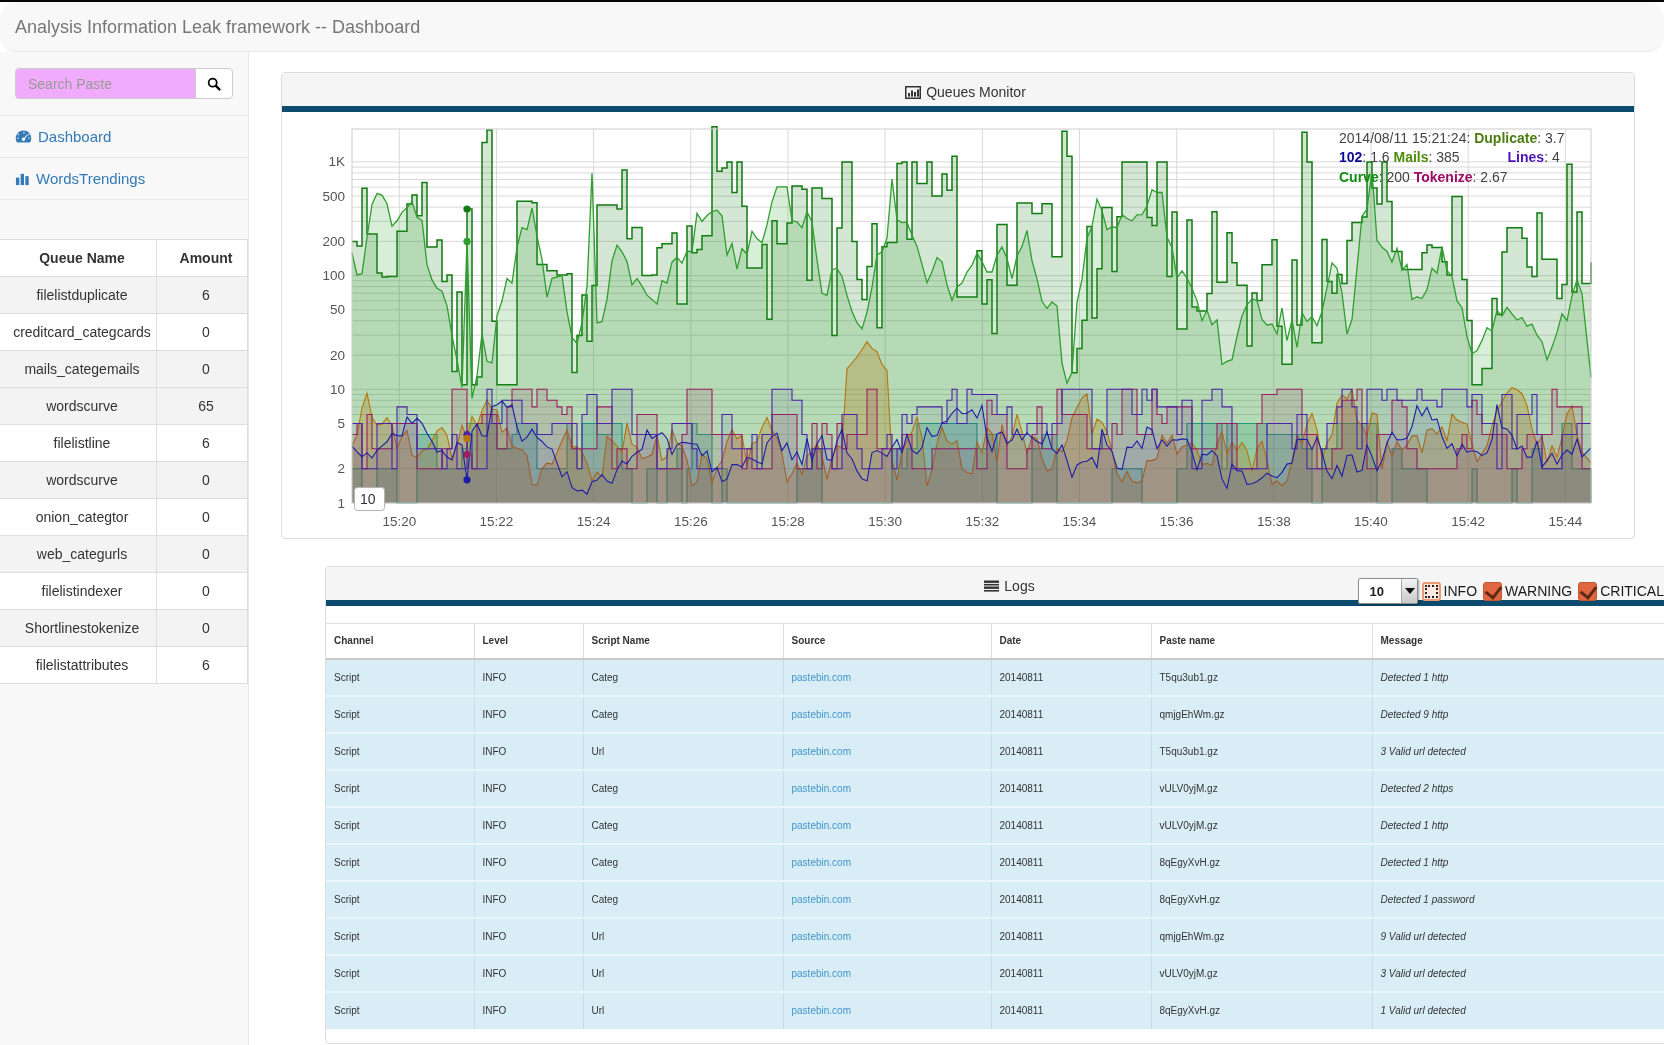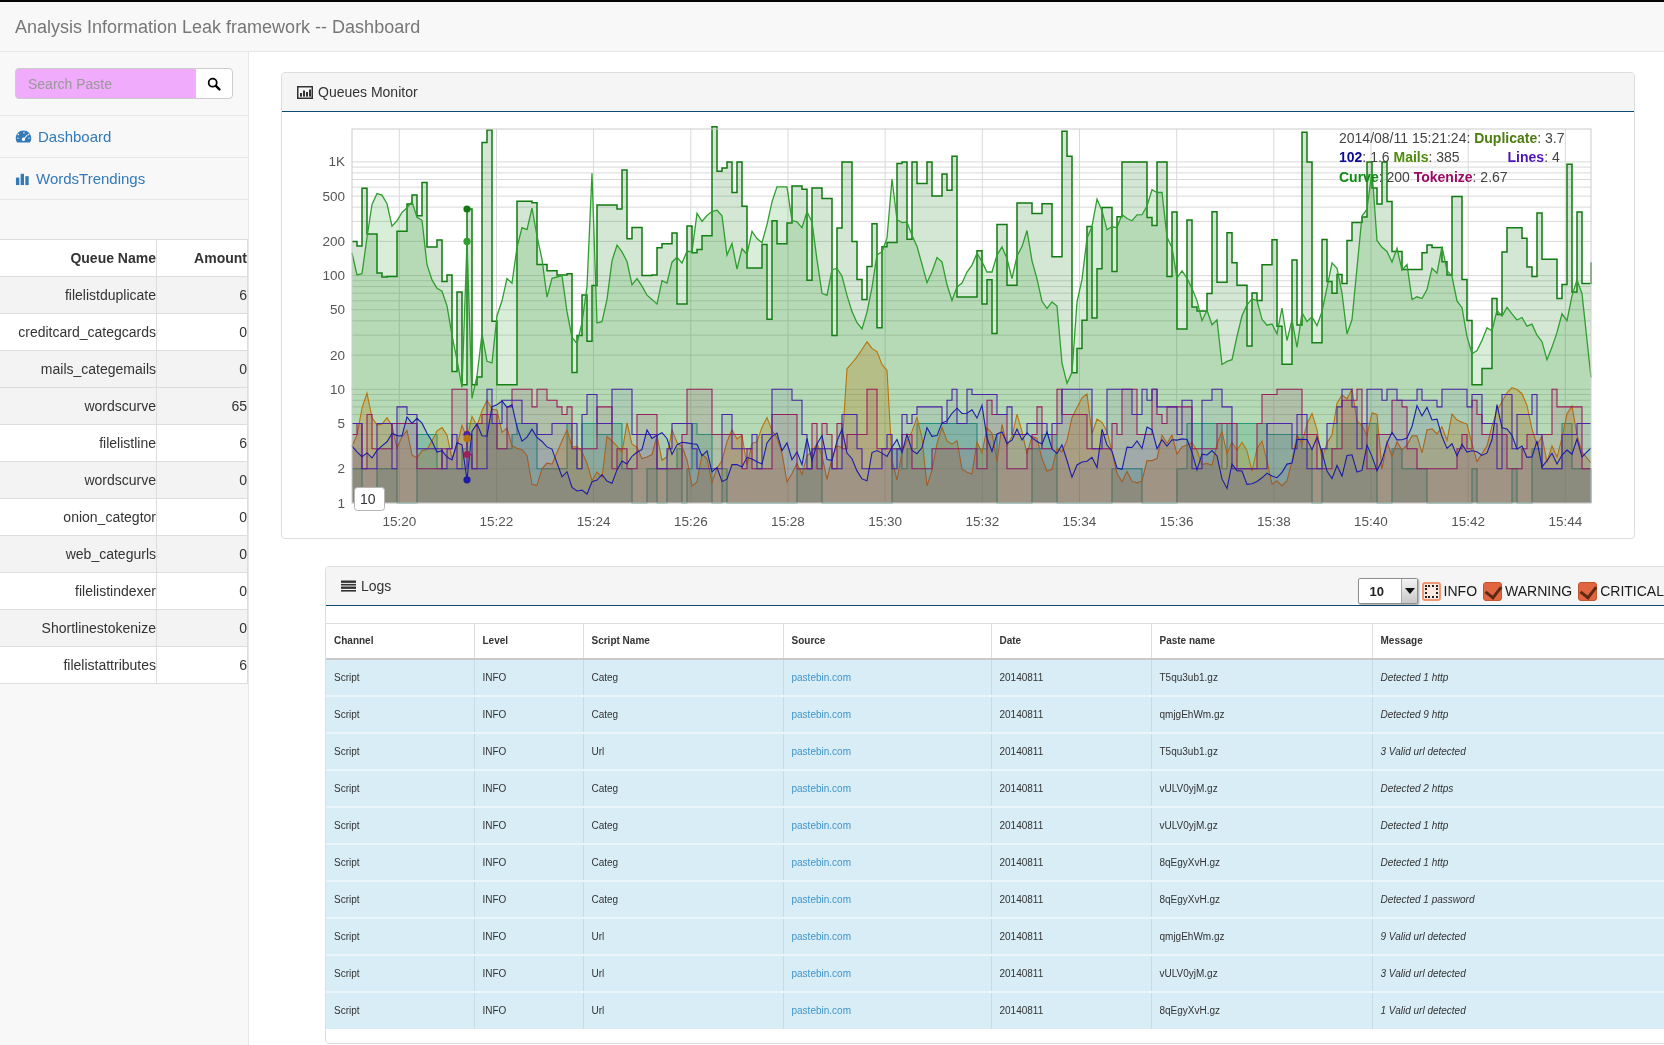--- a/index.html
+++ b/index.html
@@ -1,46 +1,46 @@
 <!DOCTYPE html>
 <html><head>
 <meta charset="utf-8">
 <style>
 * { margin:0; padding:0; box-sizing:border-box; }
 html,body { width:1664px; height:1045px; overflow:hidden; background:#fff;
   font-family:"Liberation Sans", sans-serif; font-size:14px; color:#333; }
 .topline { position:absolute; left:0; top:0; width:1664px; height:2px; background:#060606; }
 .navbar { position:absolute; left:0; top:2px; width:1664px; height:50px; background:#f8f8f8;
-  border-bottom:1px solid #e7e7e7; }
+  border-bottom:1px solid #e7e7e7;border-radius:17px; }
 .navbar .brand { position:absolute; left:15px; top:0; line-height:50px; font-size:18px; color:#777; }
 .sidebar { position:absolute; left:0; top:52px; width:249px; height:993px; background:#f8f8f8;
   border-right:1px solid #e7e7e7; }
 .searchwrap { position:absolute; left:15px; top:16px; width:218px; height:31px; }
 .searchwrap input { position:absolute; left:0; top:0; width:181px; height:31px;
   border:1px solid #ccc; border-radius:4px 0 0 4px; padding:0 12px; font-size:14px;
   font-family:"Liberation Sans", sans-serif; color:#555; background:#f0abfc; outline:none; }
 .searchwrap input::placeholder { color:#999; opacity:1; }
 .searchwrap .btn { position:absolute; right:0; top:0; width:38px; height:31px; background:#fff;
   border:1px solid #ccc; border-radius:0 4px 4px 0; text-align:center; padding-top:8px; }
 .navlist { position:absolute; left:0; top:63px; width:248px; }
 .navrow { height:42px; border-top:1px solid #e7e7e7; line-height:41px; padding-left:15px;
   color:#337ab7; font-size:15px; }
 .navrow svg { vertical-align:-2px; margin-right:6px; }
 .navrow.empty { height:40px; }
 .qtable { position:absolute; left:0; top:187px; width:248px; border-collapse:collapse; font-size:14px; }
 .qtable th, .qtable td { border:1px solid #ddd; border-left:none; height:37px; padding:0 0 0 8px;
-  text-align:right; font-weight:normal; color:#333; }
+  text-align:center; font-weight:normal; color:#333; }
 .qtable th { font-weight:bold; background:#fff; }
 .qtable td { background:#fff; }
 .qtable tr.odd td { background:#f3f3f3; }
 .qtable .c2 { width:91px; }
 .main { position:absolute; left:249px; top:52px; width:1415px; height:993px; background:#fff; }
 .panel { position:absolute; background:#fff; border:1px solid #ddd; border-radius:4px; }
-.panel .phead { height:39px; background:#f5f5f5; border-bottom:1px solid #0c4a6e;
-  border-radius:3px 3px 0 0; line-height:39px; padding-left:15px; color:#333; font-size:14px; }
+.panel .phead { height:39px; background:#f5f5f5; border-bottom:6px solid #0c4a6e;
+  border-radius:3px 3px 0 0; line-height:39px; padding-left:15px; color:#333; font-size:14px;text-align:center; }
 .phead svg { vertical-align:-2px; margin-right:5px; }
 #panel1 { left:32px; top:20px; width:1354px; height:467px; }
 #panel2 { left:32px; top:514px; width:1354px; height:478px;margin-left:44px; }
 #chartbox { position:absolute; left:0px; top:40px; width:1352px; height:426px; }
 #legend { position:absolute; left:1057px; top:56px; width:290px; font-size:14px; color:#434343;
   line-height:19.4px; }
 #legend b { font-weight:bold; }
 .lg-dup { color:#4d7c0f; } .lg-102 { color:#0b0b94; } .lg-mails { color:#4e8b0b; }
 .lg-lines { color:#4a12b8;margin-left:44px; } .lg-curve { color:#0e8c12; } .lg-tok { color:#9c0a64; }
 .controls { position:absolute; right:14px; top:11px; height:26px; display:flex; align-items:center; line-height:normal; }

